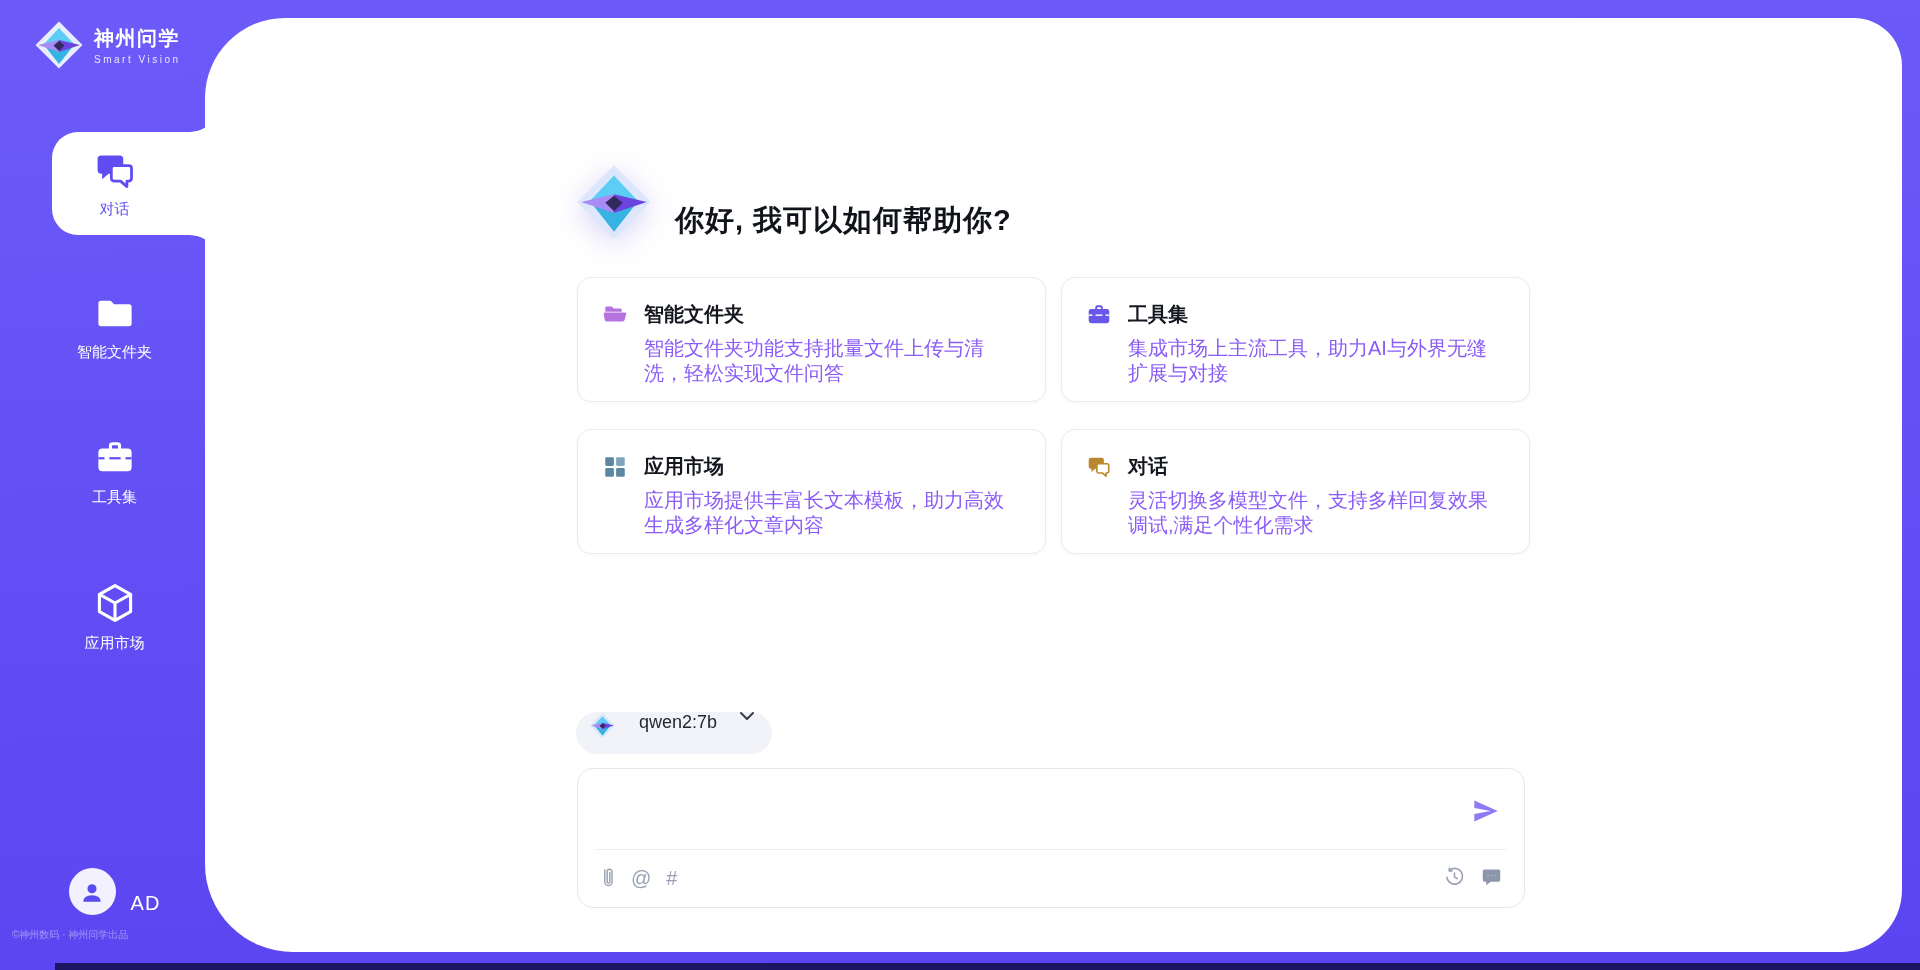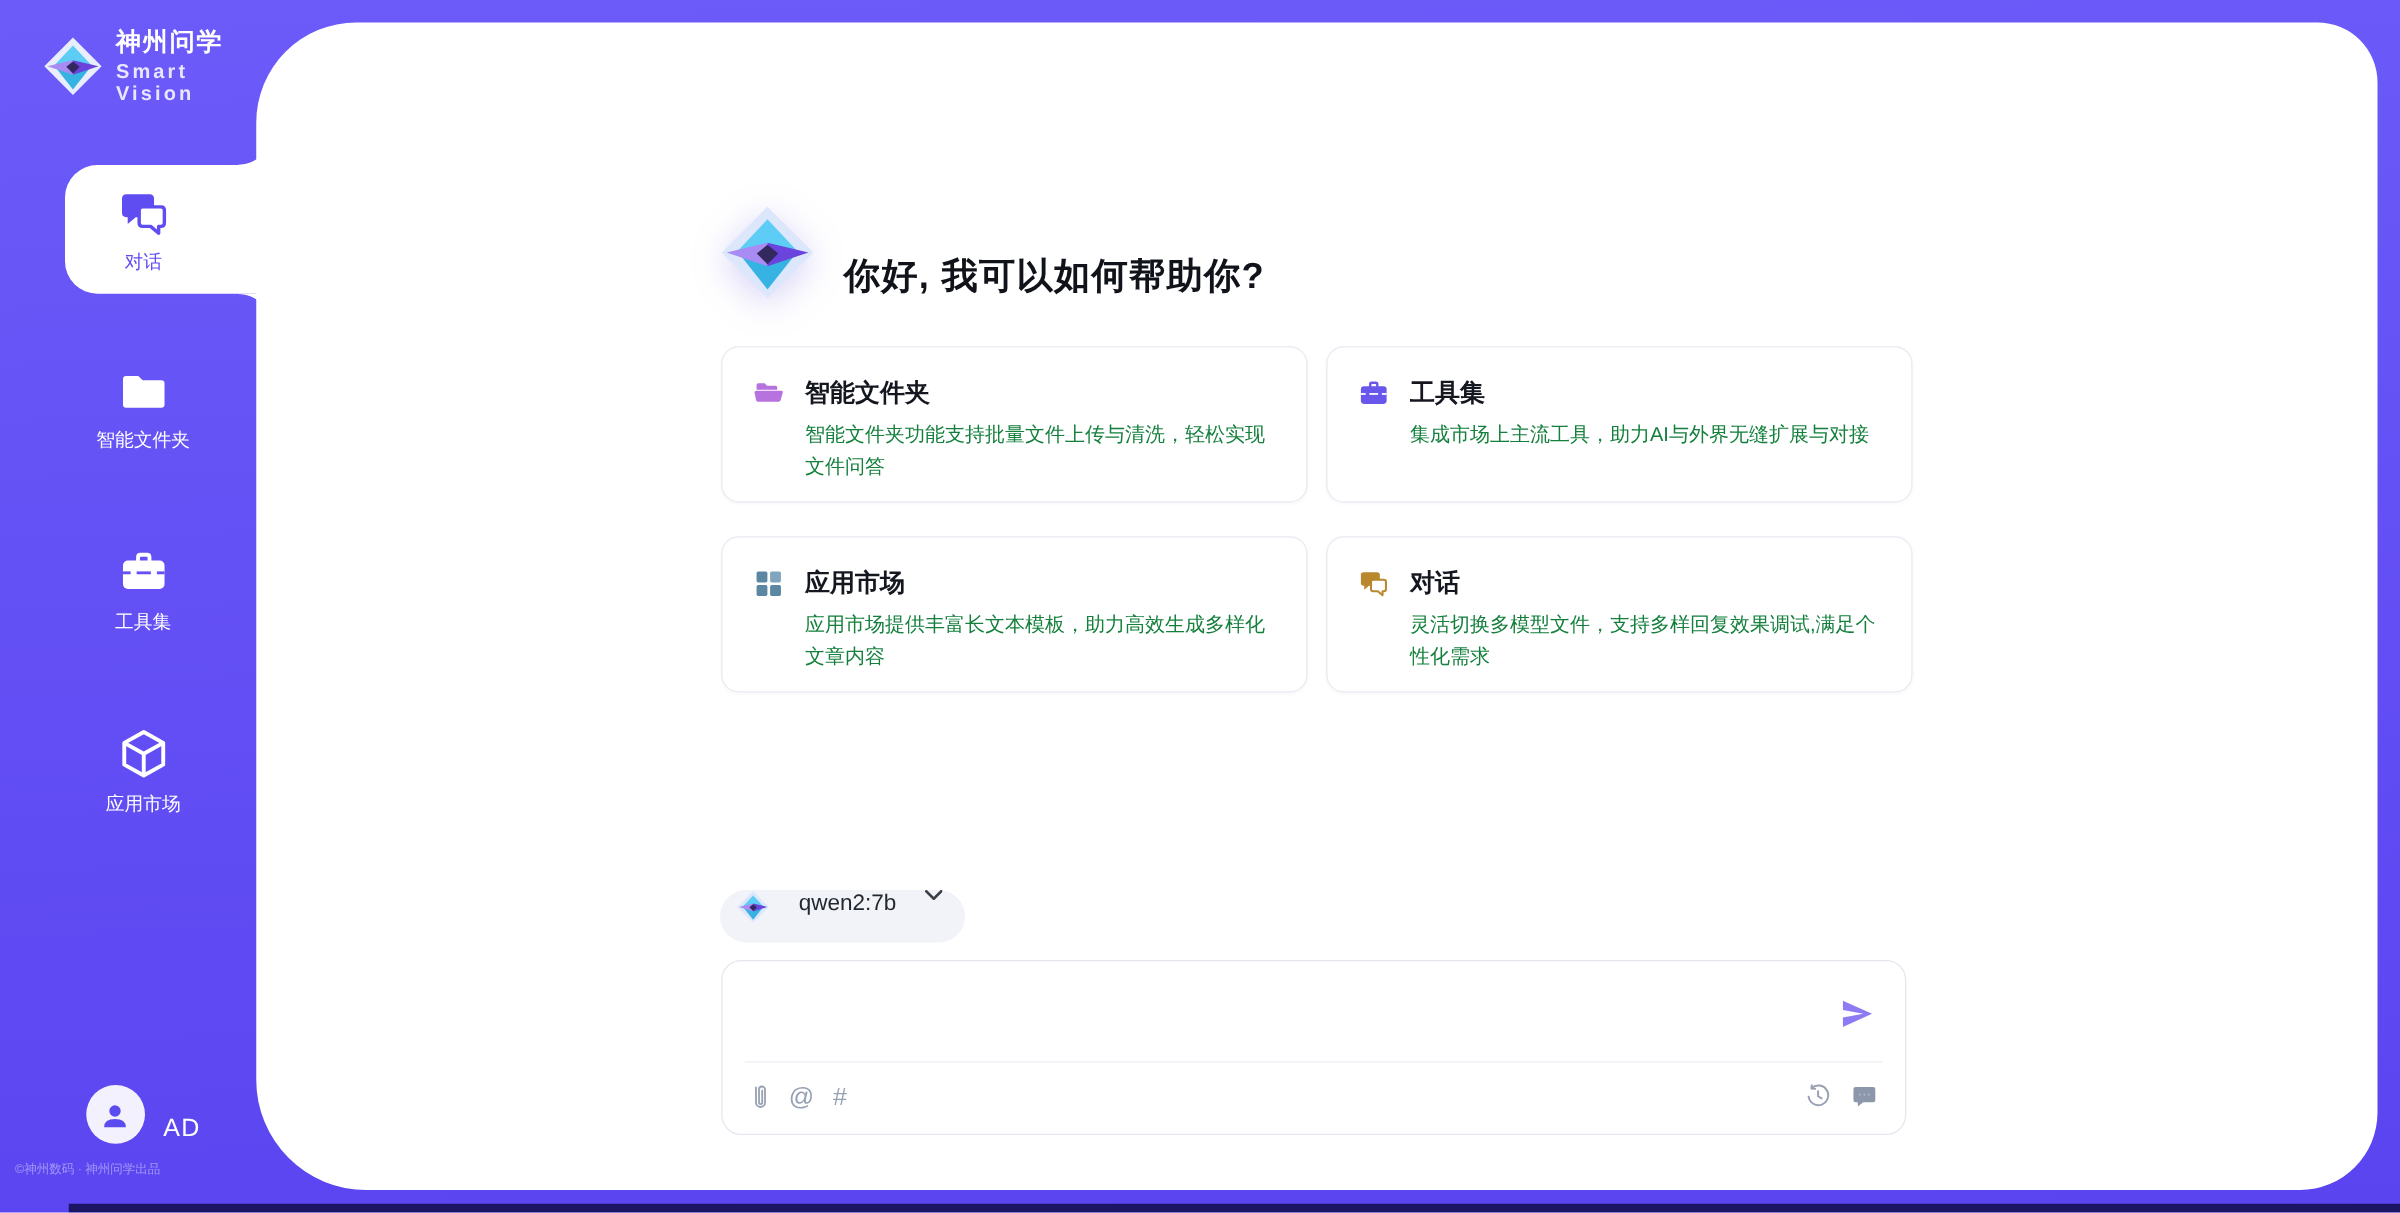--- a/index.html
+++ b/index.html
@@ -7,21 +7,21 @@
     width:1920px;height:970px;overflow:hidden;position:relative;
     background:linear-gradient(178deg,#6c5bf9 0%,#5a44f0 100%);
     font-family:"Liberation Sans","DejaVu Sans",sans-serif;
   }
   
   .sidebar{position:absolute;left:12px;top:0;width:205px;height:970px;}
   .brand{position:absolute;top:20px;left:22px;display:flex;align-items:center;gap:10px;}
   .brand .logo{width:50px;height:50px;}
   .brand-text{display:flex;flex-direction:column;gap:2px;}
   .brand-name{color:#fff;font-size:20px;font-weight:bold;letter-spacing:1.5px;}
-  .brand-sub{color:#e9e6ff;font-size:16px;letter-spacing:2.5px;font-weight:bold;}
+  .brand-sub{color:#e9e6ff;font-size:10px;letter-spacing:2.5px;}
   .nav-item{position:absolute;left:0;width:205px;display:flex;flex-direction:column;
     align-items:center;gap:9px;color:#fff;font-size:15px;cursor:pointer;}
   .nav-item svg{display:block;}
   .nav-active{position:absolute;left:40px;top:132px;width:165px;height:103px;background:#fff;
     border-radius:26px 0 0 26px;display:flex;flex-direction:column;align-items:center;
     justify-content:center;gap:7px;padding-right:40px;box-sizing:border-box;
     color:#5f4df2;font-size:15px;cursor:pointer;}
   .nav-active::before{content:'';position:absolute;right:0;top:-26px;width:26px;height:26px;
     background:radial-gradient(circle at 0 0,rgba(255,255,255,0) 25.3px,#fff 26px);}
   .nav-active::after{content:'';position:absolute;right:0;bottom:-26px;width:26px;height:26px;
@@ -42,21 +42,21 @@
   .greeting .logo{width:78px;height:78px;filter:drop-shadow(0 6px 14px rgba(96,80,220,.25));}
   .greeting h1{margin:0;font-size:29px;font-weight:bold;color:#101319;letter-spacing:1px;}
   .cards{position:absolute;top:259px;left:2px;display:grid;
     grid-template-columns:469px 469px;gap:27px 15px;}
   .card{height:125px;box-sizing:border-box;background:#fff;border:1px solid #e9eaf2;
     border-radius:14px;padding:23px 24px 0 24px;box-shadow:0 1px 3px rgba(40,40,90,.04);
     cursor:pointer;}
   .card-head{display:flex;align-items:center;gap:16px;margin-bottom:8px;}
   .card-head svg{width:26px;height:26px;flex:none;}
   .card-title{font-size:20px;font-weight:bold;color:#14171f;}
-  .card-desc{font-size:16px;color:#15803d;line-height:25px;padding-left:42px;}
+  .card-desc{font-size:20px;color:#8b5cf6;line-height:25px;padding-left:42px;}
   .model-pill{position:absolute;top:694px;left:1px;height:42px;background:#f2f3f8;
     border-radius:21px;display:inline-flex;align-items:flex-start;gap:23px;
     padding:0 18px 0 13px;font-size:18px;color:#23272f;cursor:pointer;}
   .model-pill .logo{width:27px;height:27px;}
   .composer{position:absolute;top:750px;left:2px;width:948px;height:140px;background:#fff;
     border:1px solid #e5e7ef;border-radius:16px;box-sizing:border-box;}
   .composer input{position:absolute;left:24px;top:16px;width:830px;border:none;outline:none;
     font-size:17px;color:#333;background:transparent;
     font-family:"Liberation Sans","DejaVu Sans",sans-serif;}
   .composer input::placeholder{color:#b9bfcc;}

